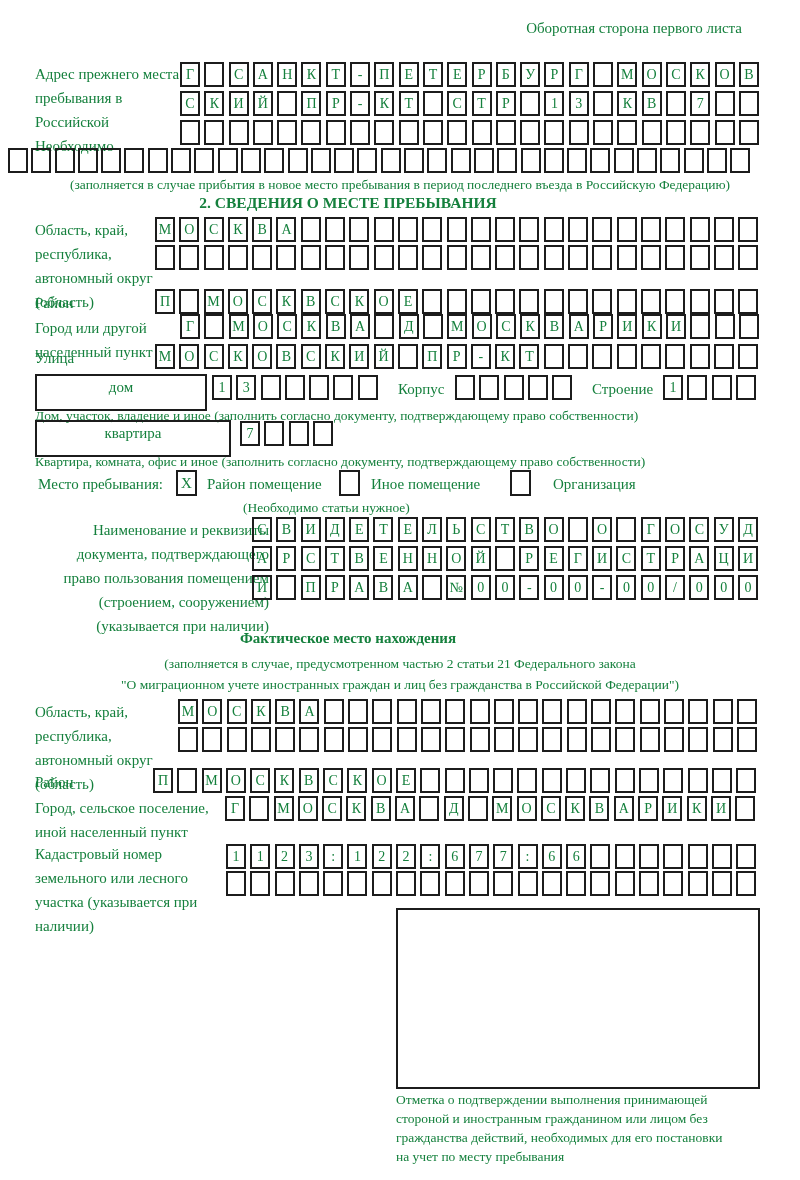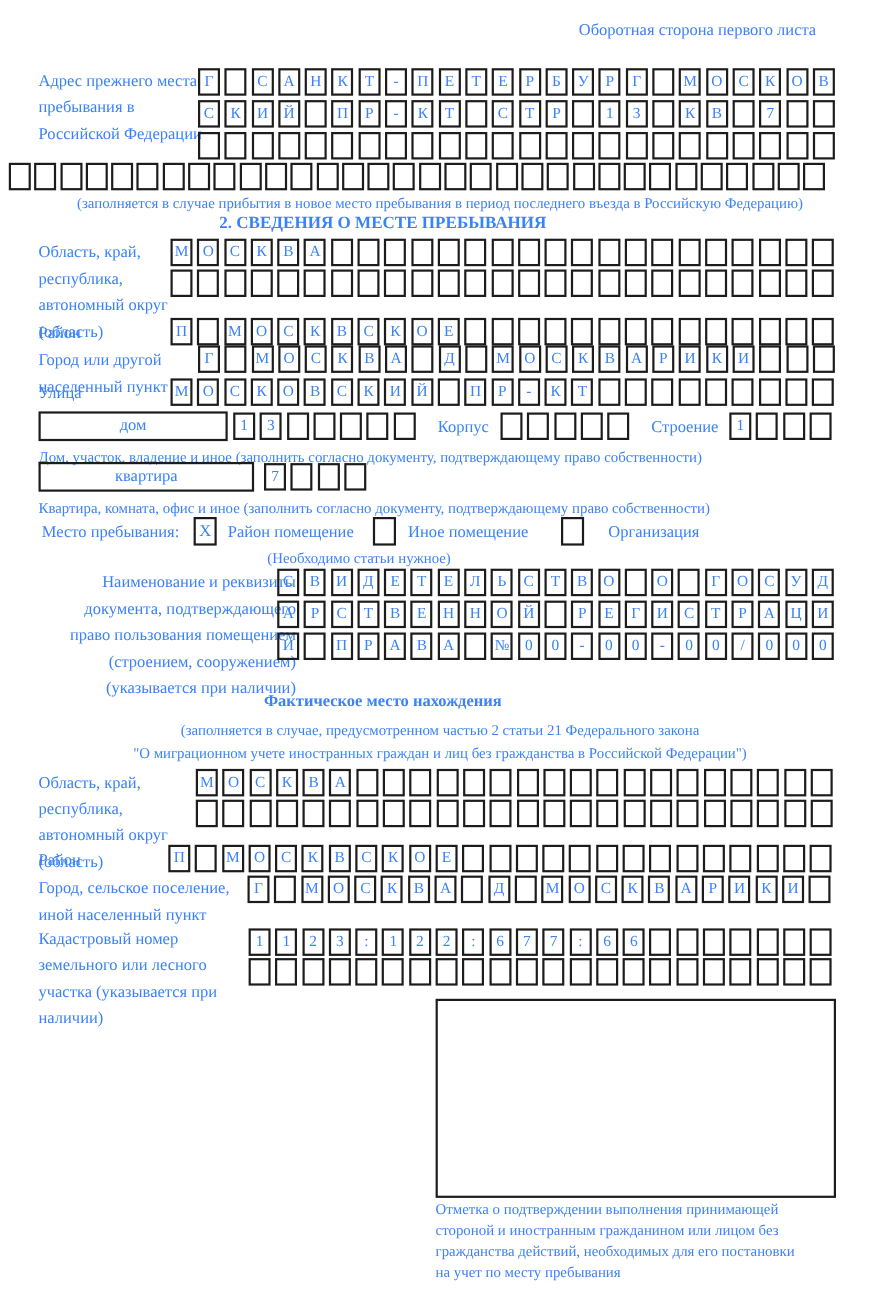--- a/index.html
+++ b/index.html
@@ -1,41 +1,41 @@
 <!DOCTYPE html>
 <html><head>
 <meta charset="utf-8">
 <style>
   html,body{margin:0;padding:0;background:#fff;}
   .page{position:relative;width:800px;height:1180px;background:#fff;overflow:hidden;
-        font-family:"Liberation Serif","DejaVu Serif",serif;color:#3b82f6;}
+        font-family:"Liberation Serif","DejaVu Serif",serif;color:#15803d;}
   .hdr{position:absolute;top:20px;right:58px;font-size:15px;}
   .lb{position:absolute;font-size:15px;line-height:24px;}
   .cap{position:absolute;font-size:13.5px;line-height:19px;}
   .cap.center{left:0;width:800px;text-align:center;}
   .ttl{position:absolute;left:0;width:696px;text-align:center;font-weight:bold;font-size:15.5px;}
   .cr{position:absolute;display:flex;gap:4.3px;}
   .cr.tight{gap:3.3px;}
   .cell{box-sizing:border-box;flex:none;width:20px;height:25px;border:2px solid #1c1c1c;
         text-align:center;font-size:14px;line-height:21px;}
   .cb{position:absolute;box-sizing:border-box;width:21px;height:26px;border:2px solid #1c1c1c;
       text-align:center;font-size:15px;line-height:22px;}
-  .fbox{position:absolute;box-sizing:border-box;border:2px solid #1c1c1c;height:27px;
+  .fbox{position:absolute;box-sizing:border-box;border:2px solid #1c1c1c;height:37px;
         text-align:center;font-size:15px;line-height:23px;}
   .stamp{position:absolute;left:396px;top:908px;width:360px;height:177px;border:2px solid #1c1c1c;}
   .pre{white-space:pre-line;}
 </style>
 </head>
 <body>
 
 <div class="page">
 
   <div class="hdr">Оборотная сторона первого листа</div>
 
-  <div class="lb" style="left:35px;top:62px;width:152px;">Адрес прежнего места пребывания в Российской Федерации</div>
+  <div class="lb" style="left:35px;top:62px;width:152px;">Адрес прежнего места пребывания в Российской Необходимо</div>
   <div class="cr" style="left:180px;top:62px;">
       <span class="cell">Г</span>
       <span class="cell"></span>
       <span class="cell">С</span>
       <span class="cell">А</span>
       <span class="cell">Н</span>
       <span class="cell">К</span>
       <span class="cell">Т</span>
       <span class="cell">-</span>
       <span class="cell">П</span>

